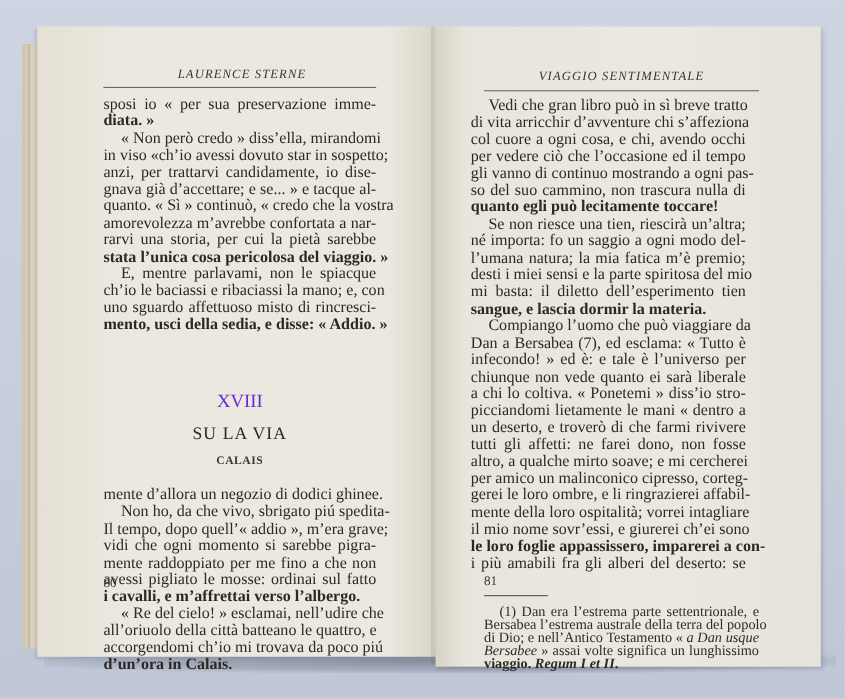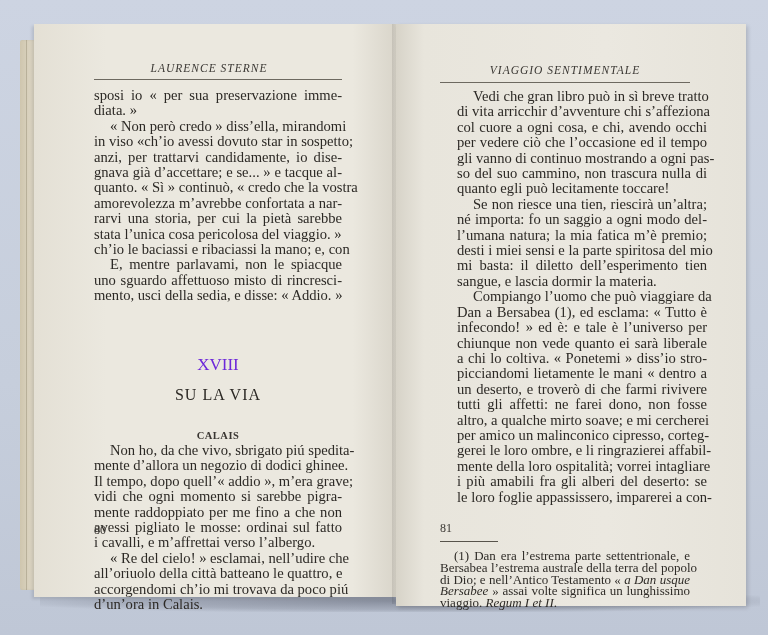--- a/index.html
+++ b/index.html
@@ -75,29 +75,30 @@
       color: #2c2925;
       text-align: justify;
     }
     .line {
       display: block;
       white-space: nowrap;
       text-align-last: justify;
     }
     .line.last {
       text-align-last: left;
+      font-weight: bold;
     }
     .chapter-num {
       position: absolute; font-size: 17px; text-align: center; color: #6d28d9;
     }
     .chapter-title {
       position: absolute; font-size: 16px; text-align: center; letter-spacing: 1px; color: #2c2925;
     }
     .chapter-place {
-      position: absolute; font-size: 10.5px; text-align: center; letter-spacing: 0.5px; font-weight: bold; color: #3a3632; margin-top: 16px;
+      position: absolute; font-size: 10.5px; text-align: center; letter-spacing: 0.5px; font-weight: bold; color: #3a3632;
     }
     .page-number {
       position: absolute; font-size: 12px; color: #3a3733;
     }
     .footnote-rule {
       position: absolute; height: 1px; background: #57534b;
     }
     .footnote {
       position: absolute; font-size: 13px; line-height: 11.8px; color: #2e2b27;
     }
@@ -110,91 +111,92 @@
 <div class="book-shadow"></div>
 
 <div>
   <div class="left-stack"></div>
 
   <div class="page page-left"></div>
   <div class="gutter"></div>
 
   <div class="page page-right"></div>
 
-  <div class="running-head" style="left:79px; top:62px; width:260px;">LAURENCE STERNE</div>
+  <div class="running-head" style="left:90px; top:62px; width:260px;">LAURENCE STERNE</div>
   <div class="head-rule" style="left:94px; top:79px; width:248px;"></div>
 
   <div class="text-block" id="left-text-top" style="left:94px; top:88px; width:248px;">
       <span class="line">sposi io « per sua preservazione imme-</span>
       <span class="line last">diata. »</span>
       <span class="line" style="padding-left: 16px;">« Non però credo » diss’ella, mirandomi</span>
       <span class="line">in viso «ch’io avessi dovuto star in sospetto;</span>
       <span class="line">anzi, per trattarvi candidamente, io dise-</span>
       <span class="line">gnava già d’accettare; e se... » e tacque al-</span>
       <span class="line">quanto. « Sì » continuò, « credo che la vostra</span>
       <span class="line">amorevolezza m’avrebbe confortata a nar-</span>
       <span class="line">rarvi una storia, per cui la pietà sarebbe</span>
       <span class="line last">stata l’unica cosa pericolosa del viaggio. »</span>
+      <span class="line" style="padding-left: 16px;">E, mentre parlavami, non le spiacque</span>
       <span class="line">ch’io le baciassi e ribaciassi la mano; e, con</span>
-      <span class="line" style="padding-left: 16px;">E, mentre parlavami, non le spiacque</span>
       <span class="line">uno sguardo affettuoso misto di rincresci-</span>
       <span class="line last">mento, usci della sedia, e disse: « Addio. »</span>
     </div>
 
   <div class="chapter-num" style="left:94px; top:355px; width:248px;">XVIII</div>
   <div class="chapter-title" style="left:94px; top:386px; width:248px;">SU LA VIA</div>
   <div class="chapter-place" style="left:94px; top:414px; width:248px;">CALAIS</div>
 
   <div class="text-block" id="left-text-bottom" style="left:94px; top:443px; width:248px;">
+      <span class="line">mente d’allora un negozio di dodici ghinee.</span>
       <span class="line" style="padding-left: 16px;">Non ho, da che vivo, sbrigato piú spedita-</span>
-      <span class="line">mente d’allora un negozio di dodici ghinee.</span>
       <span class="line">Il tempo, dopo quell’« addio », m’era grave;</span>
       <span class="line">vidi che ogni momento si sarebbe pigra-</span>
       <span class="line">mente raddoppiato per me fino a che non</span>
       <span class="line">avessi pigliato le mosse: ordinai sul fatto</span>
       <span class="line last">i cavalli, e m’affrettai verso l’albergo.</span>
       <span class="line" style="padding-left: 16px;">« Re del cielo! » esclamai, nell’udire che</span>
       <span class="line">all’oriuolo della città batteano le quattro, e</span>
       <span class="line">accorgendomi ch’io mi trovava da poco piú</span>
       <span class="line last">d’un’ora in Calais.</span>
     </div>
 
   <div class="page-number" style="left: 94px; width: 248px; top: 523px;">80</div>
 
   <div class="running-head" style="left:440px; top:64px; width:250px;">VIAGGIO SENTIMENTALE</div>
   <div class="head-rule" style="left:440px; top:82px; width:250px;"></div>
 
-  <div class="text-block" id="right-text" style="left:457px; top:89px; width:250px;">
+  <div class="text-block" id="right-text" style="left:428px; top:89px; width:250px;">
       <span class="line" style="padding-left: 16px;">Vedi che gran libro può in sì breve tratto</span>
       <span class="line">di vita arricchir d’avventure chi s’affeziona</span>
       <span class="line">col cuore a ogni cosa, e chi, avendo occhi</span>
       <span class="line">per vedere ciò che l’occasione ed il tempo</span>
       <span class="line">gli vanno di continuo mostrando a ogni pas-</span>
       <span class="line">so del suo cammino, non trascura nulla di</span>
       <span class="line last">quanto egli può lecitamente toccare!</span>
       <span class="line" style="padding-left: 16px;">Se non riesce una tien, riescirà un’altra;</span>
       <span class="line">né importa: fo un saggio a ogni modo del-</span>
       <span class="line">l’umana natura; la mia fatica m’è premio;</span>
       <span class="line">desti i miei sensi e la parte spiritosa del mio</span>
       <span class="line">mi basta: il diletto dell’esperimento tien</span>
       <span class="line last">sangue, e lascia dormir la materia.</span>
       <span class="line" style="padding-left: 16px;">Compiango l’uomo che può viaggiare da</span>
-      <span class="line">Dan a Bersabea (1), ed esclama: « Tutto è</span>
+      <span class="line">Dan a Bersabea (7), ed esclama: « Tutto è</span>
       <span class="line">infecondo! » ed è: e tale è l’universo per</span>
       <span class="line">chiunque non vede quanto ei sarà liberale</span>
       <span class="line">a chi lo coltiva. « Ponetemi » diss’io stro-</span>
       <span class="line">picciandomi lietamente le mani « dentro a</span>
       <span class="line">un deserto, e troverò di che farmi rivivere</span>
       <span class="line">tutti gli affetti: ne farei dono, non fosse</span>
       <span class="line">altro, a qualche mirto soave; e mi cercherei</span>
       <span class="line">per amico un malinconico cipresso, corteg-</span>
       <span class="line">gerei le loro ombre, e li ringrazierei affabil-</span>
       <span class="line">mente della loro ospitalità; vorrei intagliare</span>
+      <span class="line">il mio nome sovr’essi, e giurerei ch’ei sono</span>
+      <span class="line last">le loro foglie appassissero, imparerei a con-</span>
       <span class="line">i più amabili fra gli alberi del deserto: se</span>
-      <span class="line last">le loro foglie appassissero, imparerei a con-</span>
     </div>
 
   <div class="footnote-rule" style="left:440px; top:541px; width:58px;"></div>
   <div class="footnote" id="footnote" style="left:440px; top:550px; width:250px;">
       <span class="line" style="padding-left: 14px;">(1) Dan era l’estrema parte settentrionale, e</span>
       <span class="line">Bersabea l’estrema australe della terra del popolo</span>
       <span class="line">di Dio; e nell’Antico Testamento « <em>a Dan usque</em></span>
       <span class="line"><em>Bersabee</em> » assai volte significa un lunghissimo</span>
       <span class="line last">viaggio. <em>Regum I et II</em>.</span>
     </div>

